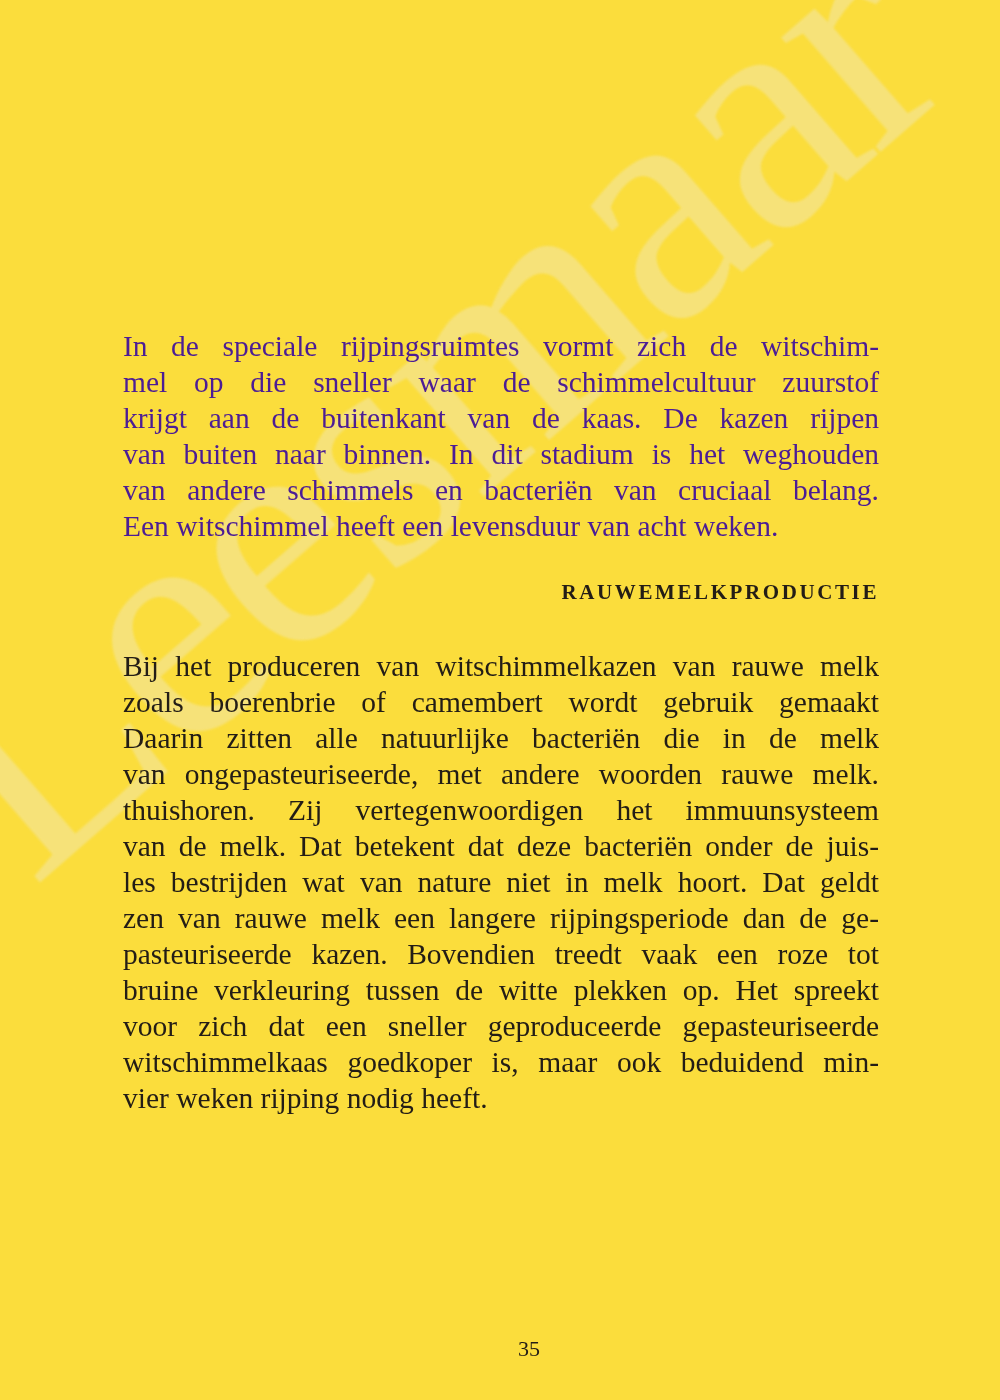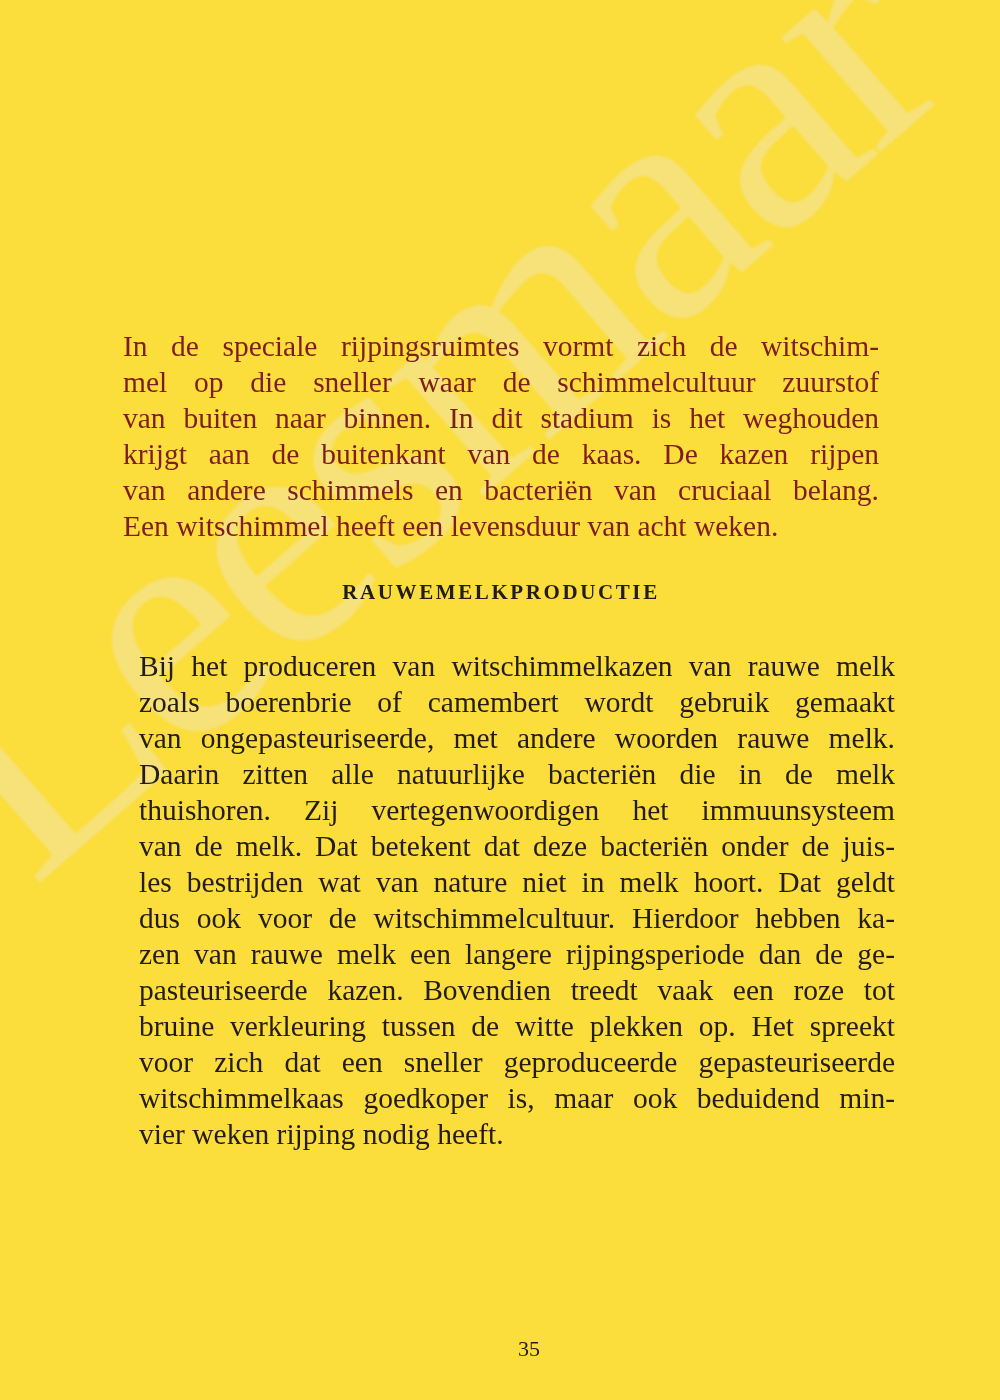--- a/index.html
+++ b/index.html
@@ -89,21 +89,21 @@
     position: absolute;
     top: 579px;
     left: 0;
     width: 756px;
     margin: 0;
     color: #231d16;
     font-size: 21px;
     font-weight: bold;
     letter-spacing: 2.6px;
     line-height: 26px;
-    text-align: center;
+    text-align: right;
     font-family: "Liberation Serif", "DejaVu Serif", serif;
   }
 
   #par-body {
     position: absolute;
     top: 648px;
     left: 0;
     width: 756px;
   }
 
@@ -125,40 +125,39 @@
 <body>
 
 <div id="page" style="background: rgb(251, 221, 60);">
 
   <div id="watermark-layer">
     <div id="watermark-text" style="color: rgb(246, 226, 121);">Leesmaar</div>
   </div>
 
   <div id="content">
 
-    <div class="body-par" id="par-intro" style="color: #7f1d1d;">
+    <div class="body-par" id="par-intro" style="color: #4c1d95;">
       <span class="ln">In de speciale rijpingsruimtes vormt zich de witschim-</span>
       <span class="ln">mel op die sneller waar de schimmelcultuur zuurstof</span>
+      <span class="ln">krijgt aan de buitenkant van de kaas. De kazen rijpen</span>
       <span class="ln">van buiten naar binnen. In dit stadium is het weghouden</span>
-      <span class="ln">krijgt aan de buitenkant van de kaas. De kazen rijpen</span>
       <span class="ln">van andere schimmels en bacteriën van  cruciaal belang.</span>
       <span class="ln last">Een witschimmel heeft een levensduur van acht weken.</span>
     </div>
 
     <h2 id="section-heading" style="color: rgb(35, 29, 22);">RAUWEMELKPRODUCTIE</h2>
 
-    <div class="body-par" id="par-body" style="color: rgb(35, 29, 22); margin-left: 16px;">
+    <div class="body-par" id="par-body" style="color: rgb(35, 29, 22);">
       <span class="ln">Bij het produceren van witschimmelkazen van rauwe melk</span>
       <span class="ln">zoals boerenbrie of camembert wordt gebruik gemaakt</span>
+      <span class="ln">Daarin zitten alle natuurlijke bacteriën die in de melk</span>
       <span class="ln">van ongepasteuriseerde, met andere woorden rauwe melk.</span>
-      <span class="ln">Daarin zitten alle natuurlijke bacteriën die in de melk</span>
       <span class="ln">thuishoren. Zij vertegenwoordigen het immuunsysteem</span>
       <span class="ln">van de melk. Dat betekent dat deze bacteriën onder de juis-</span>
       <span class="ln">les bestrijden wat van nature niet in melk hoort. Dat geldt</span>
-      <span class="ln">dus ook voor de witschimmelcultuur. Hierdoor hebben ka-</span>
       <span class="ln">zen van rauwe melk een langere rijpingsperiode dan de ge-</span>
       <span class="ln">pasteuriseerde kazen. Bovendien treedt vaak  een roze tot</span>
       <span class="ln">bruine verkleuring tussen de witte plekken op. Het spreekt</span>
       <span class="ln">voor zich dat een sneller geproduceerde gepasteuriseerde</span>
       <span class="ln">witschimmelkaas goedkoper is, maar ook beduidend min-</span>
       <span class="ln last">vier weken rijping nodig heeft.</span>
     </div>
 
   </div>
 

